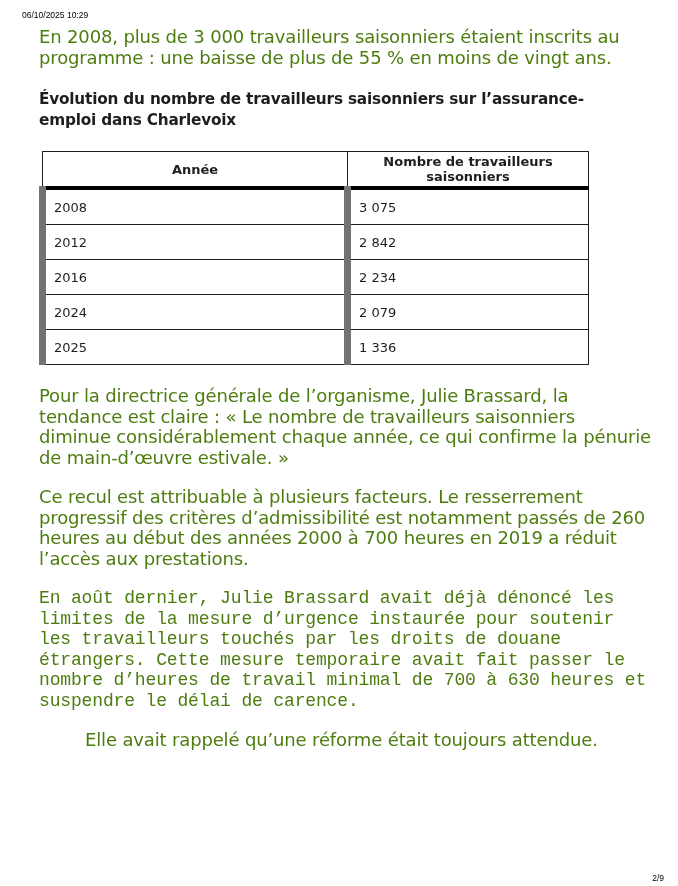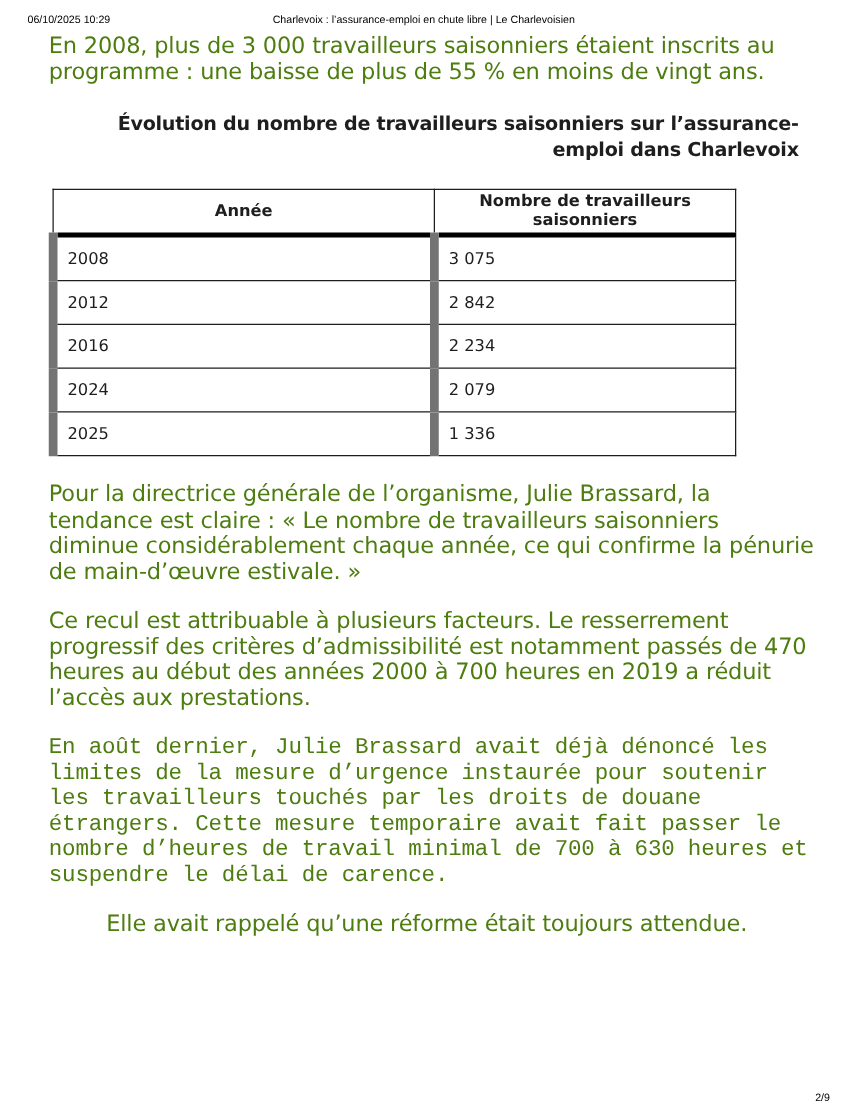--- a/index.html
+++ b/index.html
@@ -20,21 +20,20 @@
   .pf-page { position: absolute; right: 14px; top: 0; }
 
   .content { position: absolute; left: 39px; width: 612px; top: 27px; }
   p.body {
     margin: 0; font-size: 18px; line-height: 20.5px; letter-spacing: -0.15px;
     color: #4d7c0f;
   }
   h2.section-title {
     margin: 0; font-size: 15.3px; line-height: 21px; font-weight: 600; color: #1e1e1e;
     letter-spacing: -0.2px;
-    text-align: right;
   }
   table.data-table {
     border-collapse: collapse; width: 550px; table-layout: fixed;
     font-size: 13px; color: #1e1e1e;
   }
   table.data-table th {
     font-weight: bold; text-align: center; height: 34px; padding: 0 8px;
     border-top: 1px solid #1e1e1e; border-left: 1px solid #1e1e1e; border-right: 1px solid #1e1e1e;
     border-bottom: 4px solid #000; font-size: 13px;
   }
@@ -42,21 +41,20 @@
     text-align: left; height: 34px; padding: 0 8px;
     border-left: 7px solid #737373; border-right: 1px solid #1e1e1e; border-bottom: 1px solid #1e1e1e;
   }
   .col-year { width: 305px; }
 </style>
 </head>
 <body>
 
 <div class="print-header">
   <span class="ph-date">06/10/2025 10:29</span>
-  <span class="ph-title">Charlevoix : l’assurance-emploi en chute libre | Le Charlevoisien</span>
 </div>
 
 <div class="content">
   <p class="body">En 2008, plus de 3 000 travailleurs saisonniers étaient inscrits au programme : une baisse de plus de 55 % en moins de vingt ans.</p>
 
   <h2 class="section-title" style="margin-top:21px; width:600px;">Évolution du nombre de travailleurs saisonniers sur l’assurance-emploi dans Charlevoix</h2>
 
   <table class="data-table" style="margin-top:20px;">
     <colgroup>
         <col class="col-year">
@@ -86,20 +84,20 @@
         <td>2 079</td>
       </tr>
       <tr>
         <td>2025</td>
         <td>1 336</td>
       </tr>
     </tbody>
   </table>
 
   <p class="body" style="margin-top:21px;">Pour la directrice générale de l’organisme, Julie Brassard, la tendance est claire : « Le nombre de travailleurs saisonniers diminue considérablement chaque année, ce qui confirme la pénurie de main-d’œuvre estivale. »</p>
-  <p class="body" style="margin-top:19px;">Ce recul est attribuable à plusieurs facteurs. Le resserrement progressif des critères d’admissibilité est notamment passés de 470 heures au début des années 2000 à 700 heures en 2019 a réduit l’accès aux prestations.</p>
+  <p class="body" style="margin-top:19px;">Ce recul est attribuable à plusieurs facteurs. Le resserrement progressif des critères d’admissibilité est notamment passés de 260 heures au début des années 2000 à 700 heures en 2019 a réduit l’accès aux prestations.</p>
   <p class="body" style="margin-top:19px;font-family:Liberation Mono, monospace;">En août dernier, Julie Brassard avait déjà dénoncé les limites de la mesure d’urgence instaurée pour soutenir les travailleurs touchés par les droits de douane étrangers. Cette mesure temporaire avait fait passer le nombre d’heures de travail minimal de 700 à 630 heures et suspendre le délai de carence.</p>
   <p class="body" style="margin-top:19px;margin-left:46px;">Elle avait rappelé qu’une réforme était toujours attendue.</p>
 </div>
 
 <div class="print-footer">
   <span class="pf-page">2/9</span>
 </div>
 
 </body></html>

